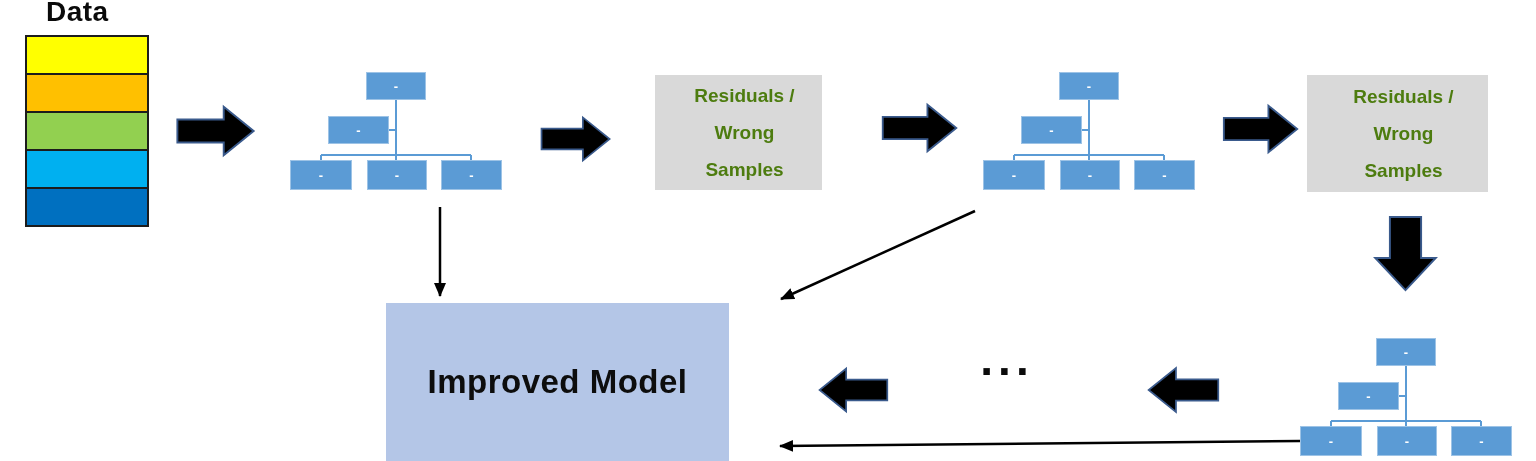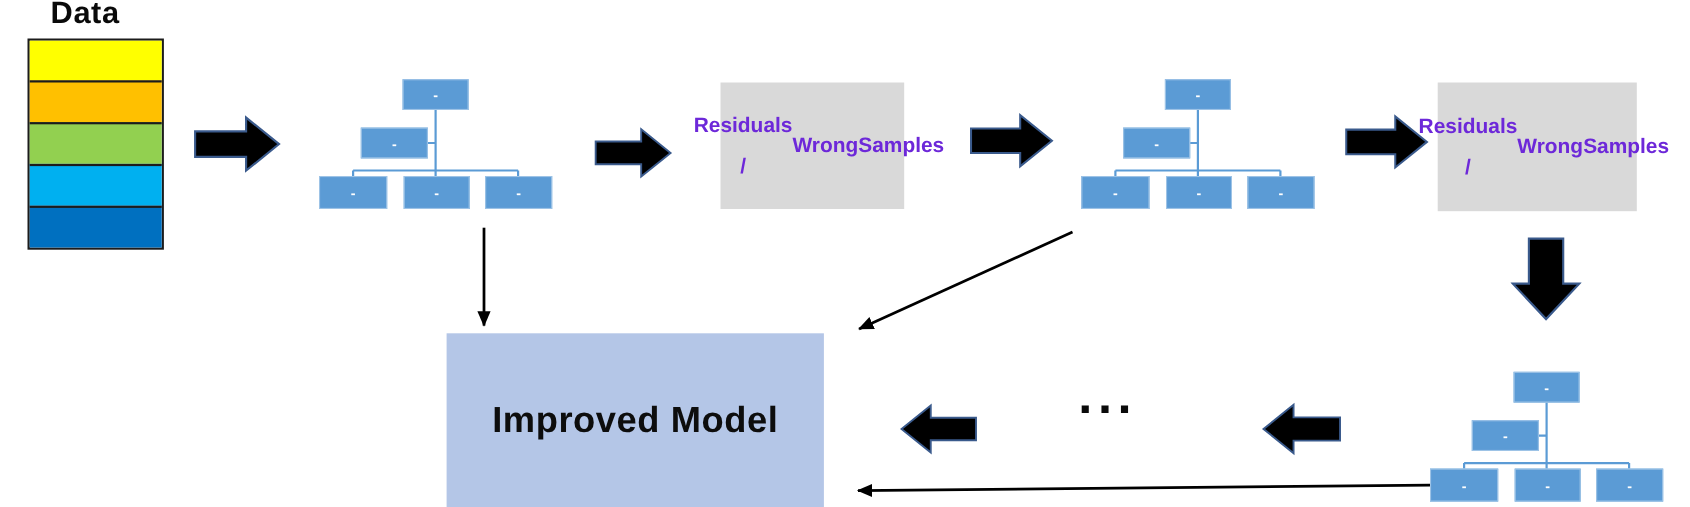--- a/index.html
+++ b/index.html
@@ -43,34 +43,34 @@
   }
   .n-root  { left: 76px;  top: 0;    width: 60px; height: 28px; }
   .n-mid   { left: 38px;  top: 44px; width: 61px; height: 28px; }
   .n-leaf1 { left: 0;     top: 88px; width: 62px; height: 30px; }
   .n-leaf2 { left: 77px;  top: 88px; width: 60px; height: 30px; }
   .n-leaf3 { left: 151px; top: 88px; width: 61px; height: 30px; }
 
   
   .residuals {
     background: #D9D9D9;
-    display: flex; flex-direction: row;
+    display: flex; flex-direction: column;
     align-items: center; justify-content: center;
     text-align: center;
-    font-weight: bold; font-size: 19px; color: #6d28d9;
+    font-weight: bold; font-size: 19px; color: #4d7c0f;
     line-height: 37px;
     box-sizing: border-box;
     padding-left: 12px;
   }
   .residuals-1 { left: 655px; top: 75px; width: 167px; height: 115px; }
   .residuals-2 { left: 1307px; top: 75px; width: 181px; height: 117px; }
 
   
   .improved-model {
-    left: 406px; top: 303px; width: 343px; height: 158px;
+    left: 386px; top: 303px; width: 343px; height: 158px;
     background: #B4C6E7;
     display: flex; align-items: center; justify-content: center;
     font-weight: bold; font-size: 33px; color: #0d0d0d;
     letter-spacing: 0.5px;
   }
 
   
   .ellipsis {
     left: 975px; top: 330px; width: 64px; height: 60px;
     font-weight: bold; font-size: 46px; color: #0a0a0a;

